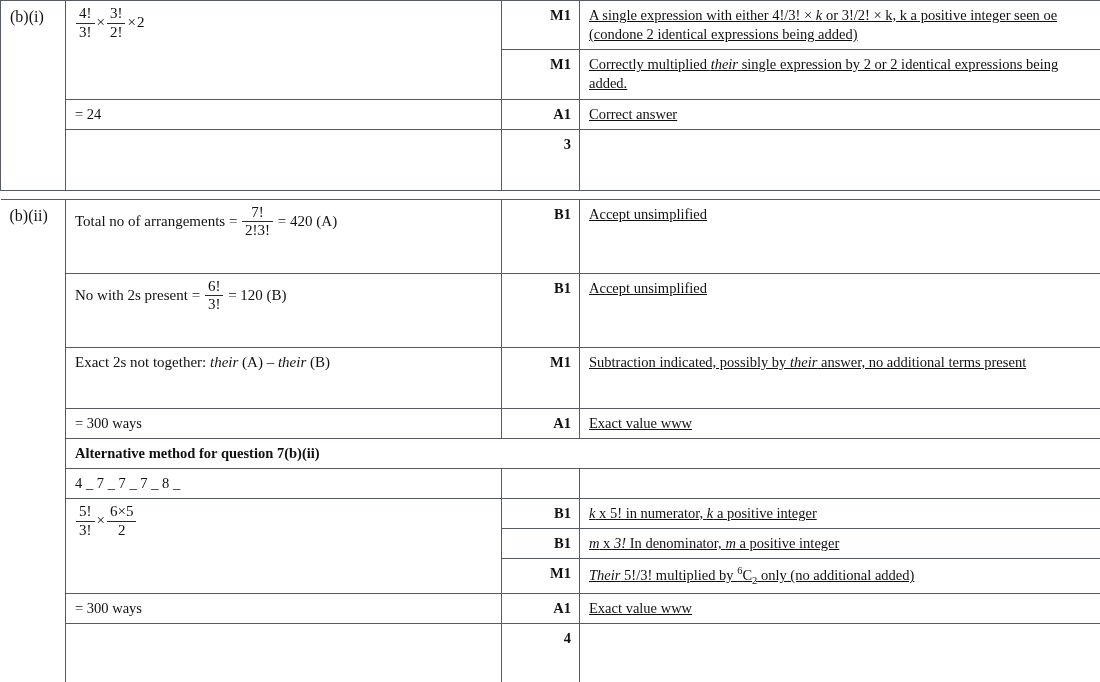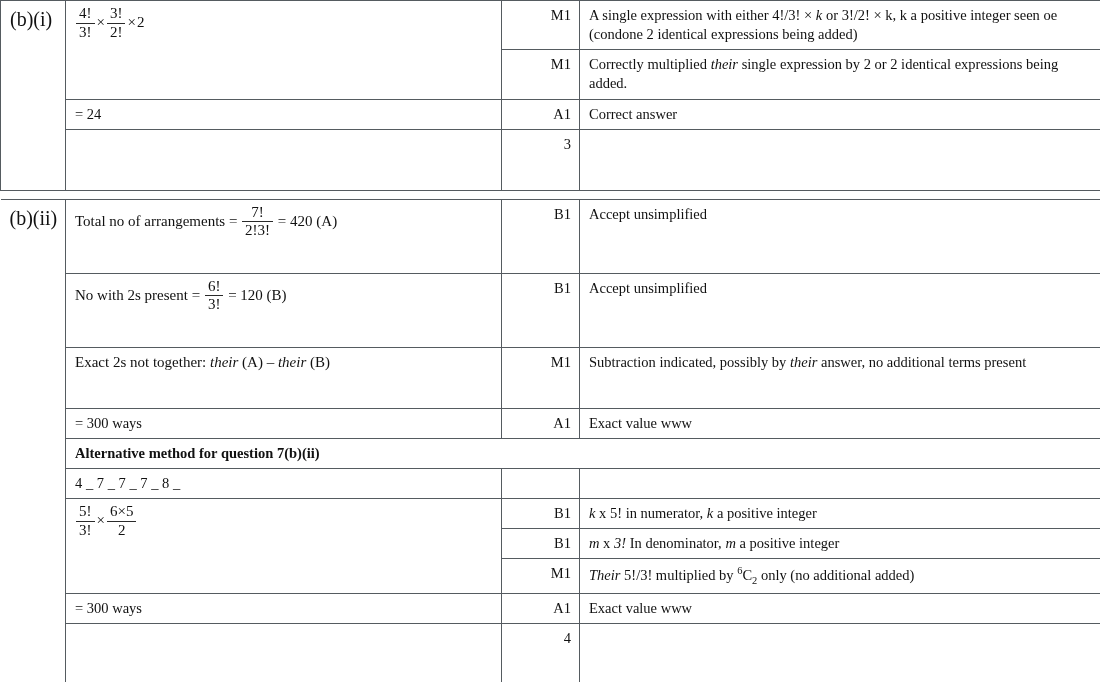--- a/index.html
+++ b/index.html
@@ -43,36 +43,37 @@
   col.c-work   { width: 436px; }
   col.c-mark   { width: 78px; }
   col.c-comm   { width: 521px; }
 
   
   td.label {
     border-left: none;
     border-top: none;
     border-bottom: none;
     padding: 6px 4px 4px 4px;
-    font-size: 20px;
+    font-size: 16px;
     white-space: nowrap;
   }
   td.label.noborder { border: none; }
 
   td.work {
     border-left: 1px solid #555b60;
   }
   td.mark {
     text-align: right;
-    font-weight: normal;
+    font-weight: bold;
     padding-right: 11px;
     white-space: nowrap;
   }
   td.comm {
     padding-left: 10px;
+    text-decoration: underline;
   }
 
   
   tr.sep td {
     border: none;
     padding: 0;
     height: 9px;
     background: #ffffff;
   }
   tr.sep td.rule {

